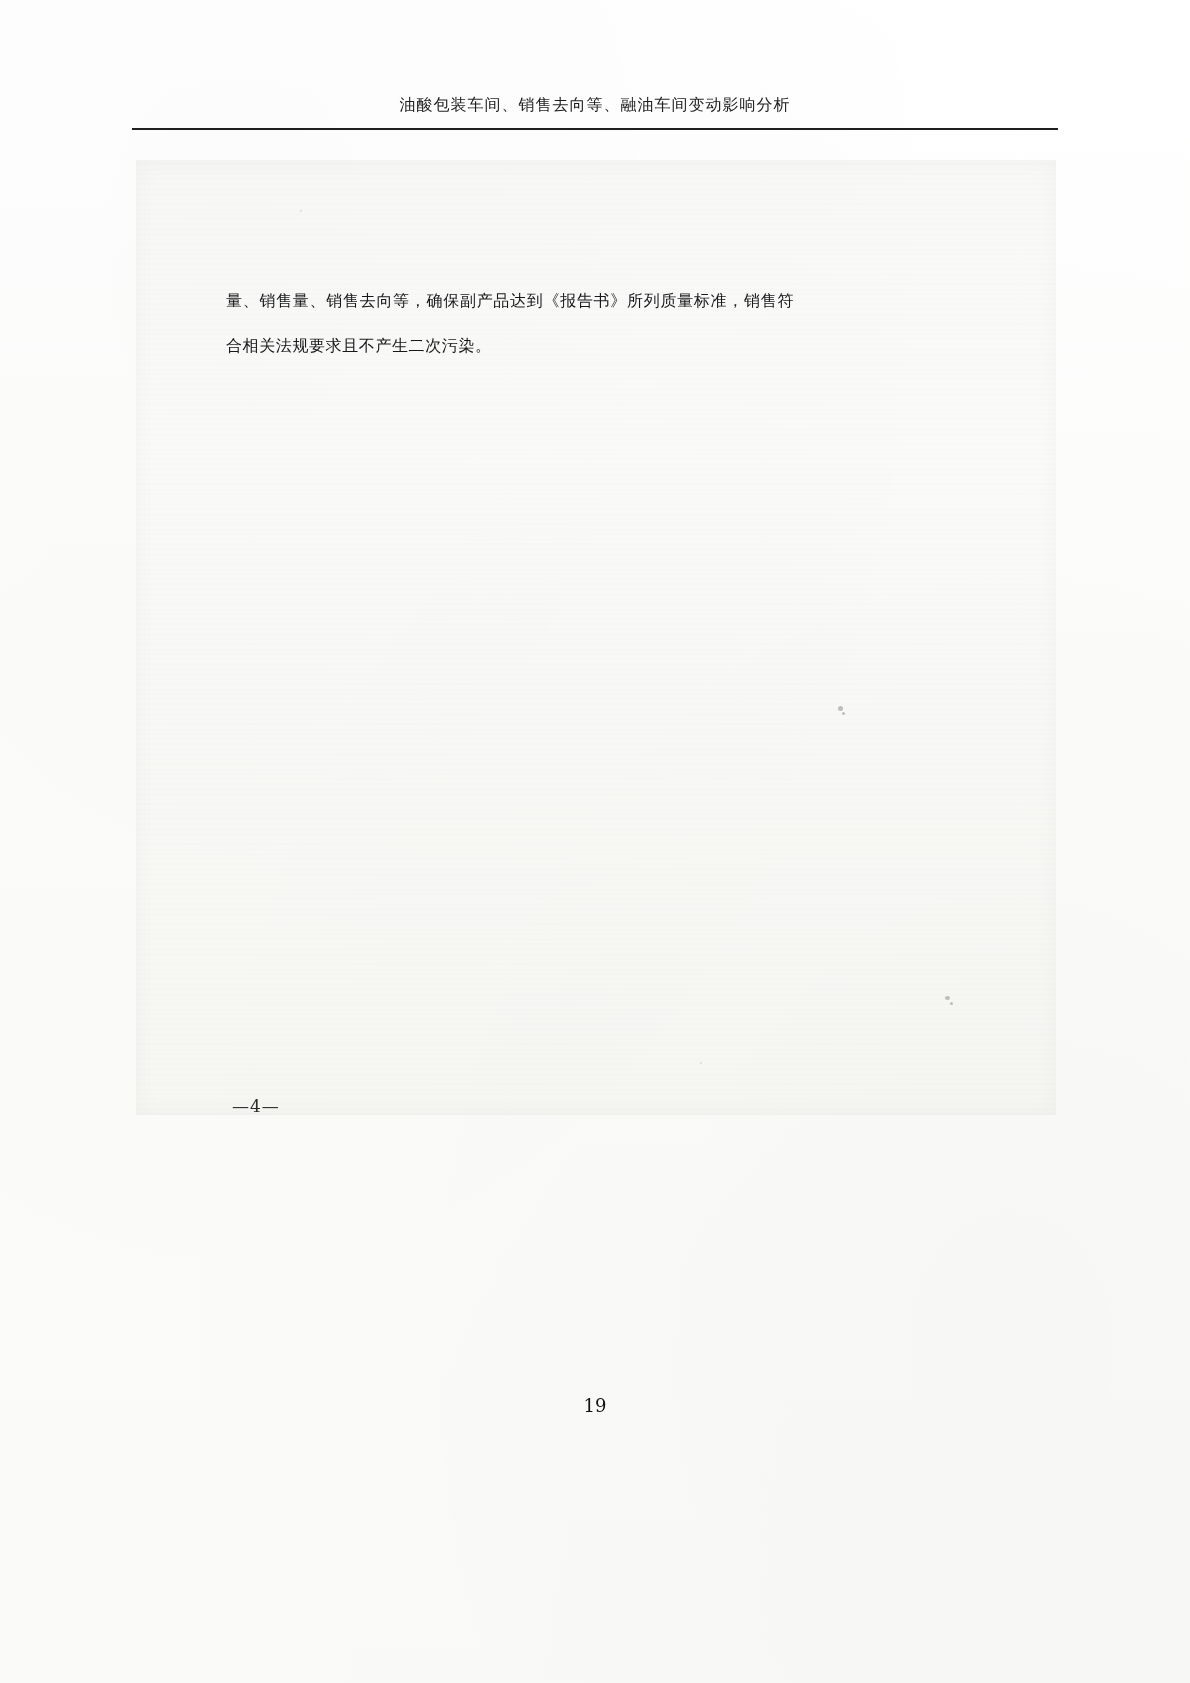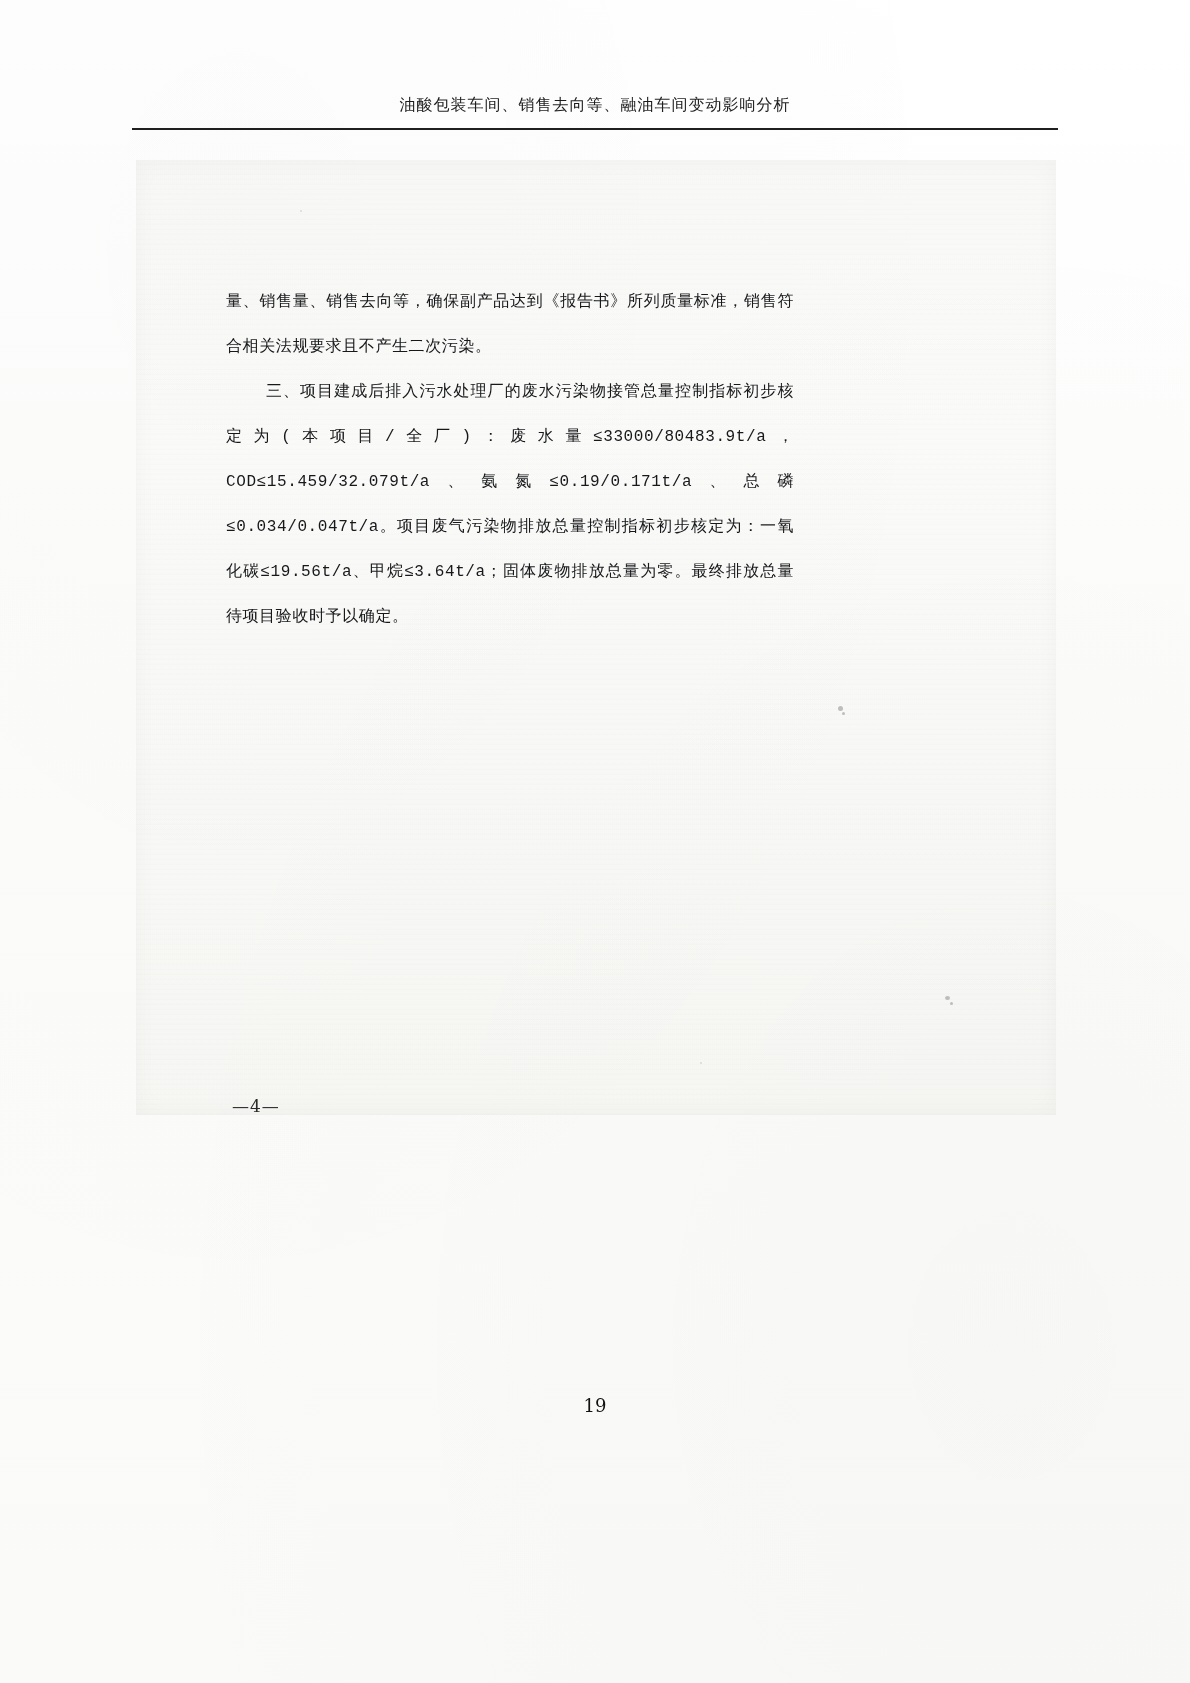--- a/index.html
+++ b/index.html
@@ -141,21 +141,20 @@
   <div class="paper-tint"></div>
 
   <div class="doc-header">油酸包装车间、销售去向等、融油车间变动影响分析</div>
 
   <div class="header-rule"></div>
 
   <div class="scan-block"></div>
 
   <div class="body-text">
     <p>量、销售量、销售去向等，确保副产品达到《报告书》所列质量标准，销售符合相关法规要求且不产生二次污染。</p>
-    <p class="indent">三、项目建成后排入污水处理厂的废水污染物接管总量控制指标初步核定为(本项目/全厂)：废水量≤33000/80483.9t/a，COD≤15.459/32.079t/a、氨氮≤0.19/0.171t/a、总磷≤0.034/0.047t/a。项目废气污染物排放总量控制指标初步核定为：一氧化碳≤19.56t/a、甲烷≤3.64t/a；固体废物排放总量为零。最终排放总量待项目验收时予以确定。</p>
   </div>
 
   <div class="scan-folio">—4—</div>
 
   <div class="speck s1"></div>
   <div class="speck s2"></div>
   <div class="speck s3"></div>
   <div class="speck s4"></div>
   <div class="speck s5"></div>
   <div class="speck s6"></div>

